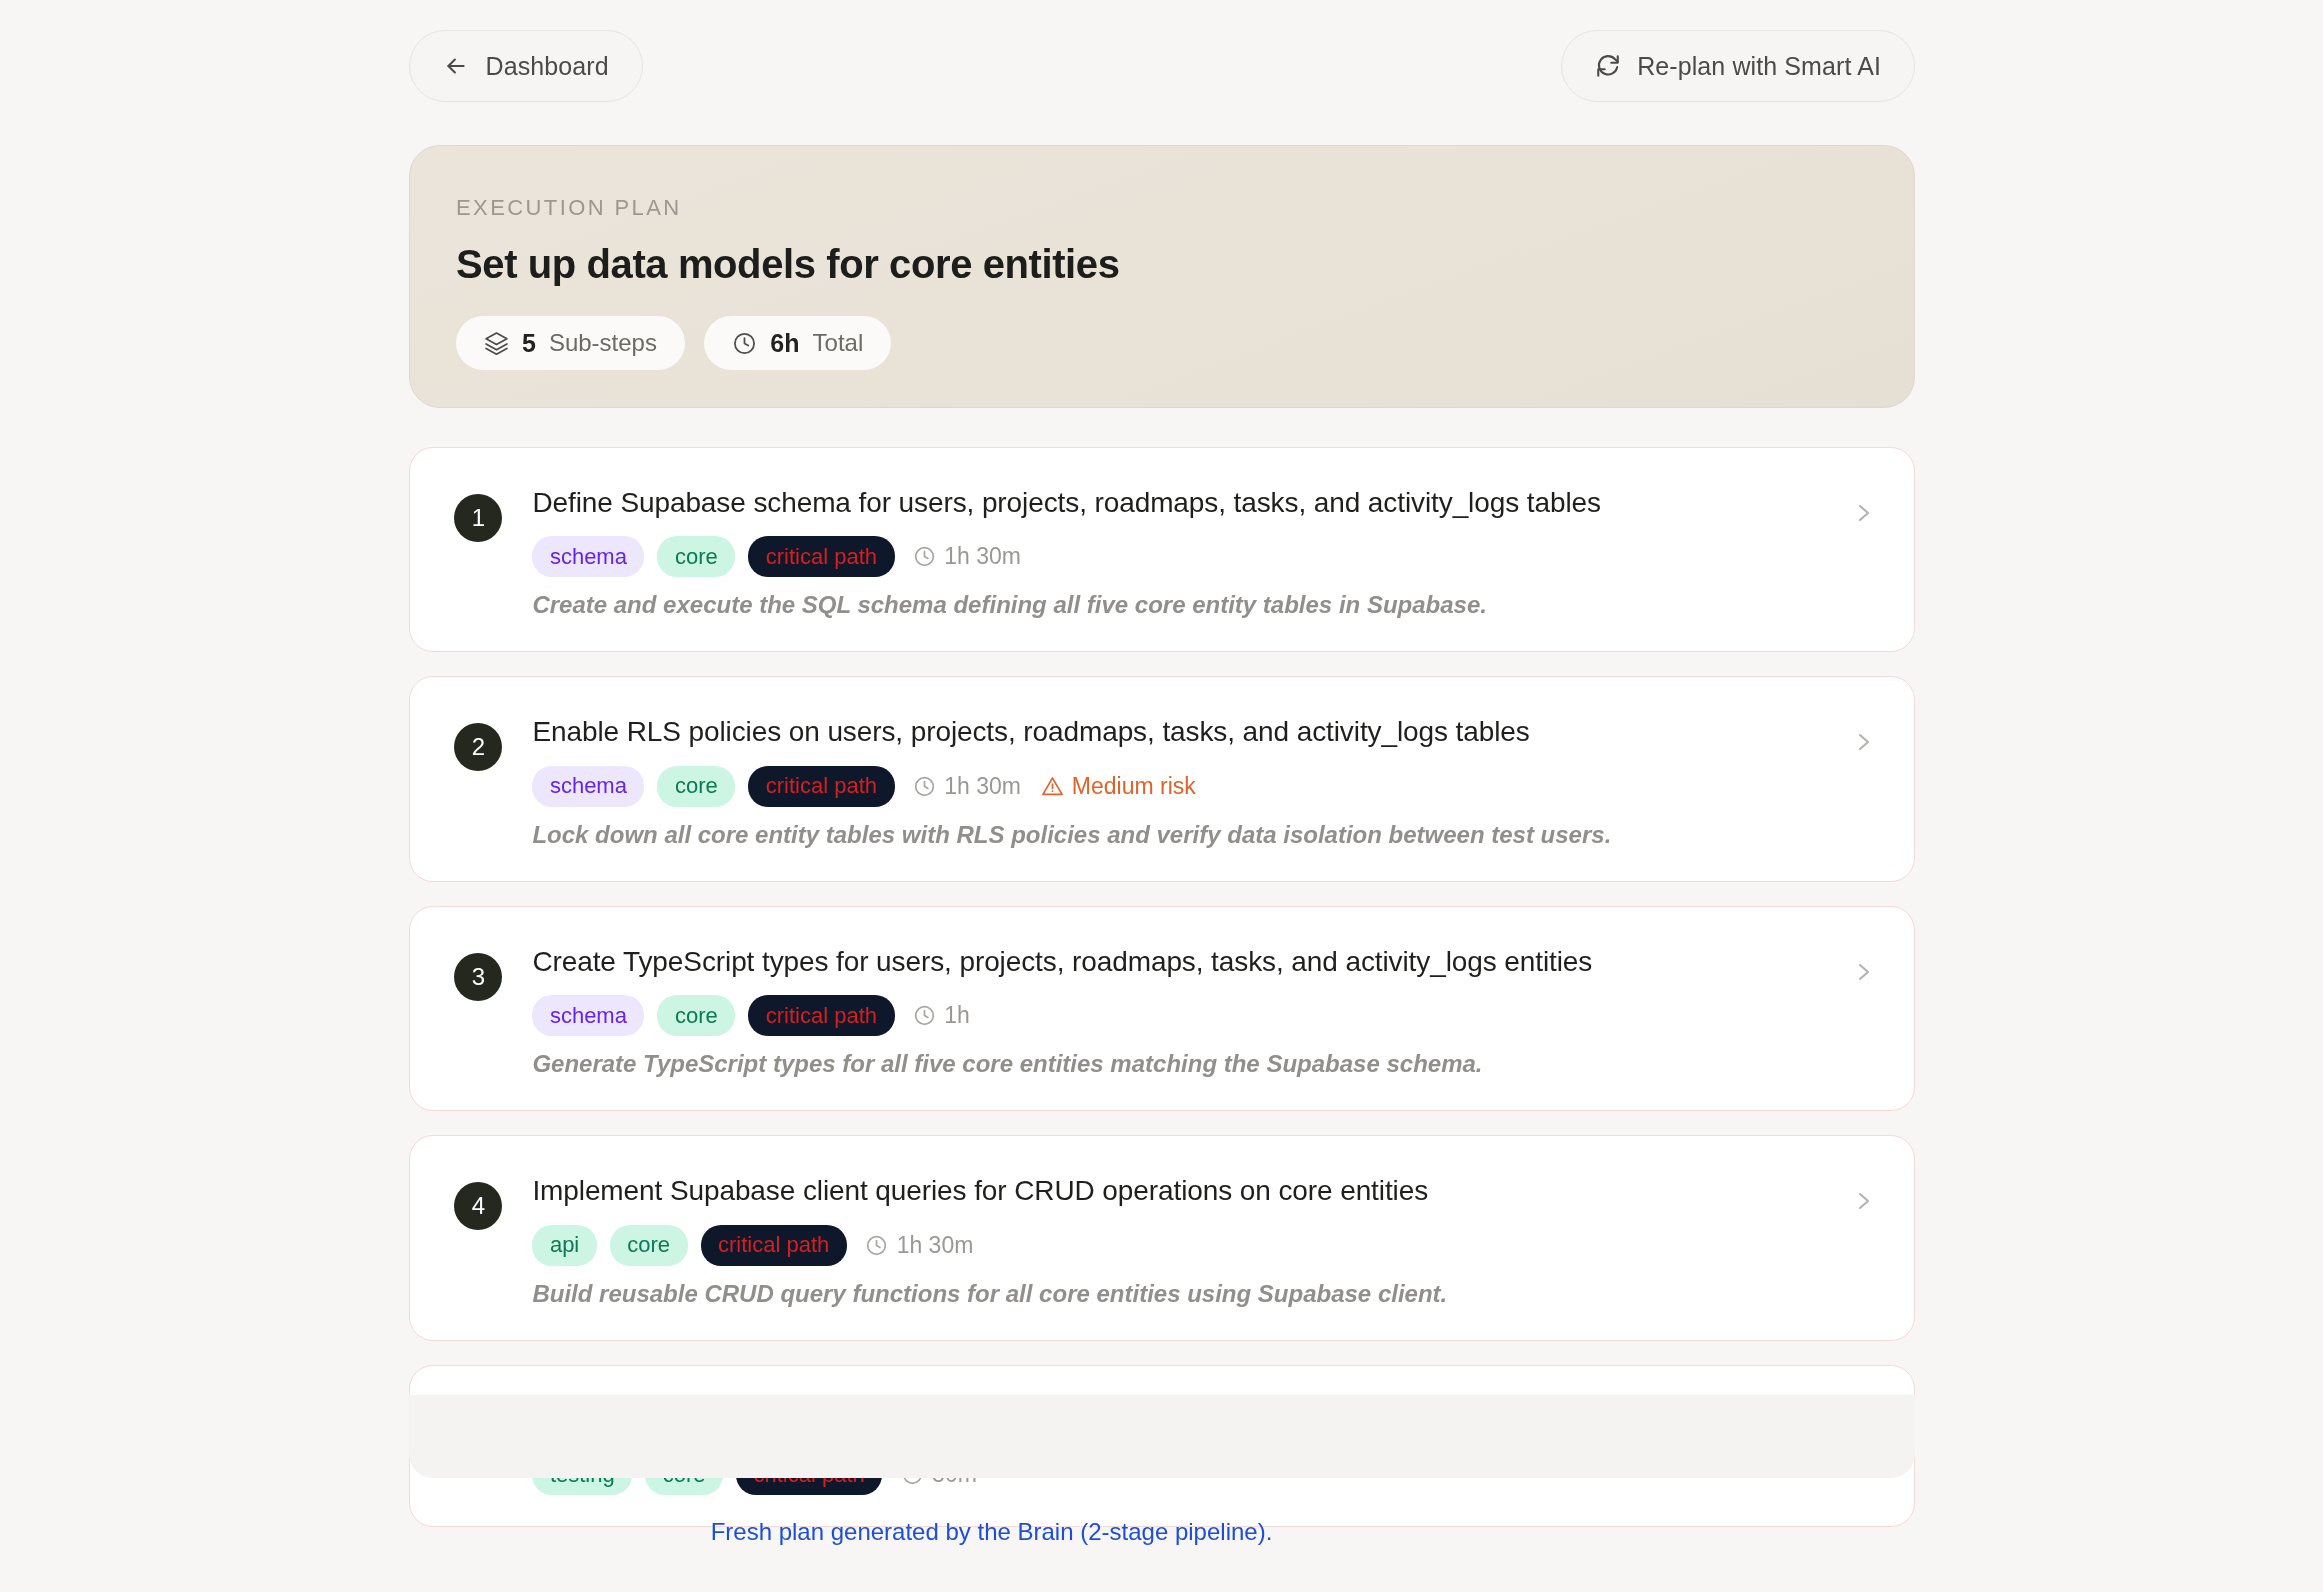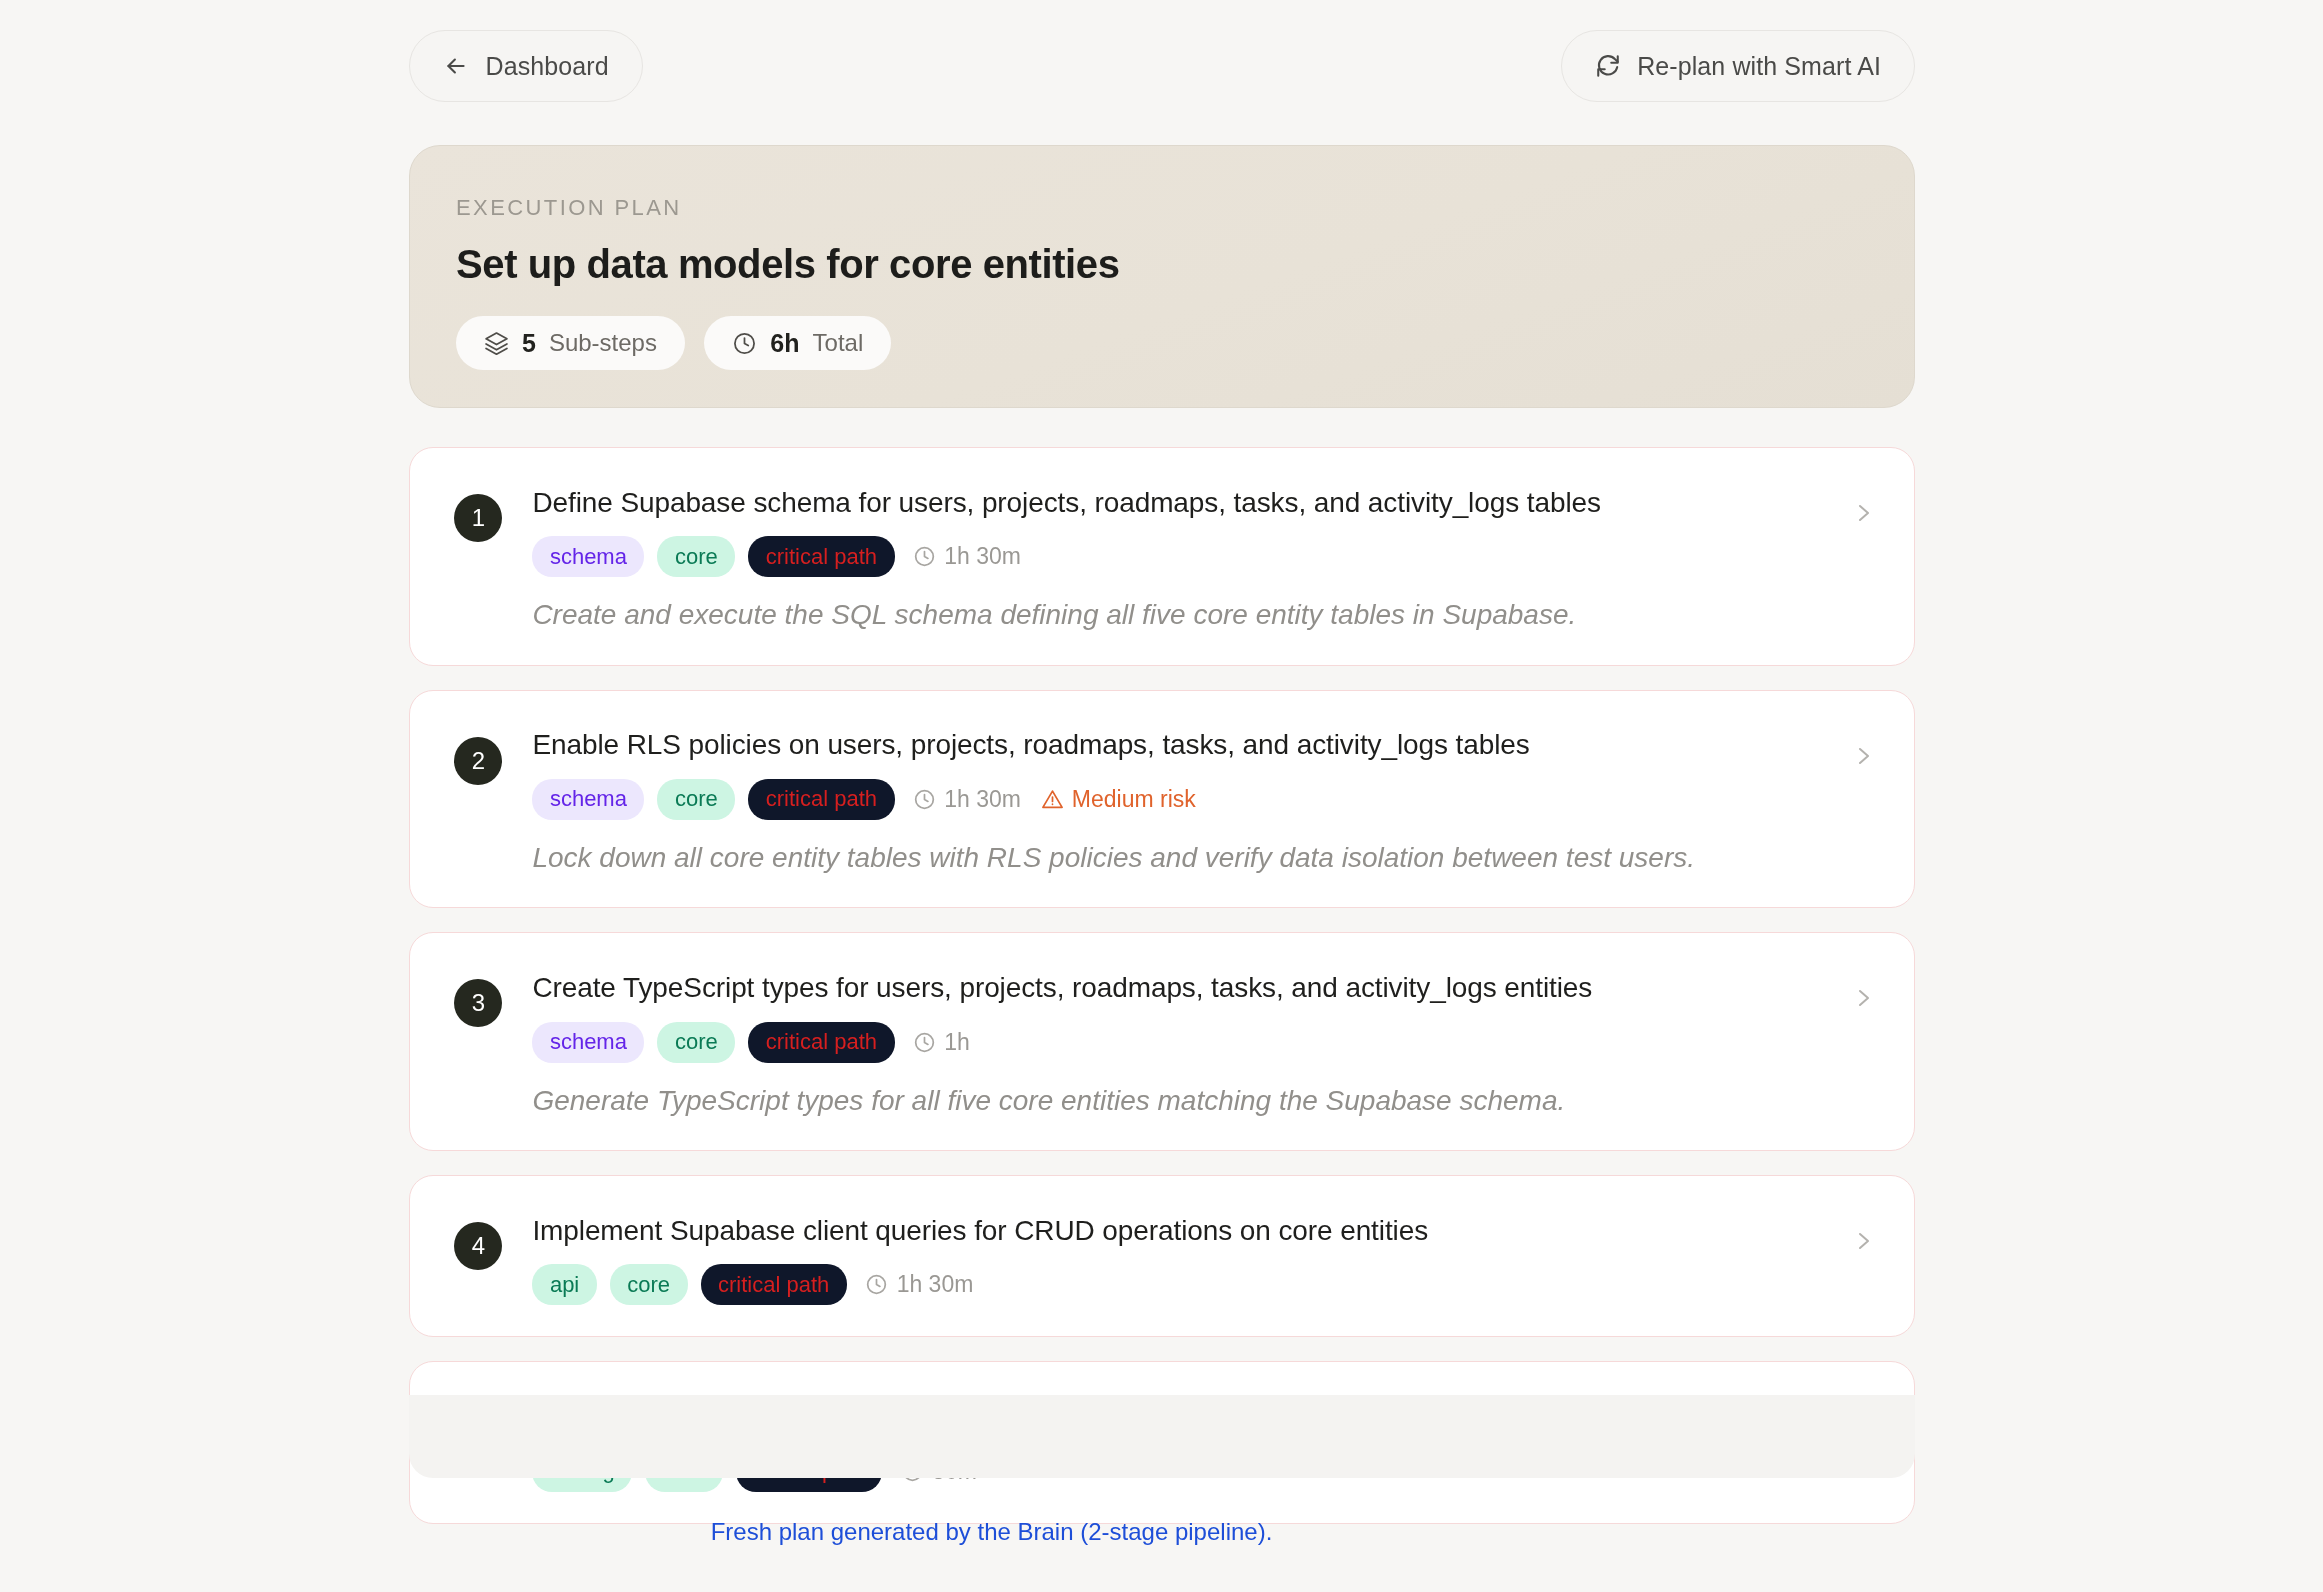--- a/index.html
+++ b/index.html
@@ -188,25 +188,26 @@
     align-items: center;
     gap: 7.4px;
     font-size: 23px;
     color: #e0632c;
     margin-left: 7.4px;
     white-space: nowrap;
   }
   .risk svg { display: block; flex: none; }
 
   .step-desc {
-    margin-top: 20px;
-    font-size: 28px;
+    margin-top: 12px;
+    font-size: 24px;
     font-style: italic;
     color: #918f8b;
     line-height: 1.3;
+    font-weight: bold;
   }
 
   .step-chevron {
     flex: none;
     align-self: flex-start;
     margin-top: 20px;
     margin-right: 1.8px;
   }
   .step-chevron svg { display: block; }
 
@@ -396,20 +397,21 @@
             <span class="duration">
               <span>
                 <svg width="23" height="23" viewBox="0 0 24 24" fill="none" stroke="#a8a6a2" stroke-width="1.8" stroke-linecap="round" stroke-linejoin="round">
                   <circle cx="12" cy="12" r="9.2"></circle>
                   <polyline points="12,6.8 12,12 15.6,14"></polyline>
                 </svg>
               </span>
               <span>1h 30m</span>
             </span>
           </div>
+          <div class="step-desc">Build reusable CRUD query functions for all core entities using Supabase client.</div>
         </div>
         <div class="step-chevron">
           <svg width="24" height="24" viewBox="0 0 24 24" fill="none" stroke="#b4b2ae" stroke-width="2" stroke-linecap="round" stroke-linejoin="round">
             <polyline points="9,5 17,12 9,19"></polyline>
           </svg>
         </div>
       </div>
       <div class="step-card">
         <div class="step-num">5</div>
         <div class="step-body">

